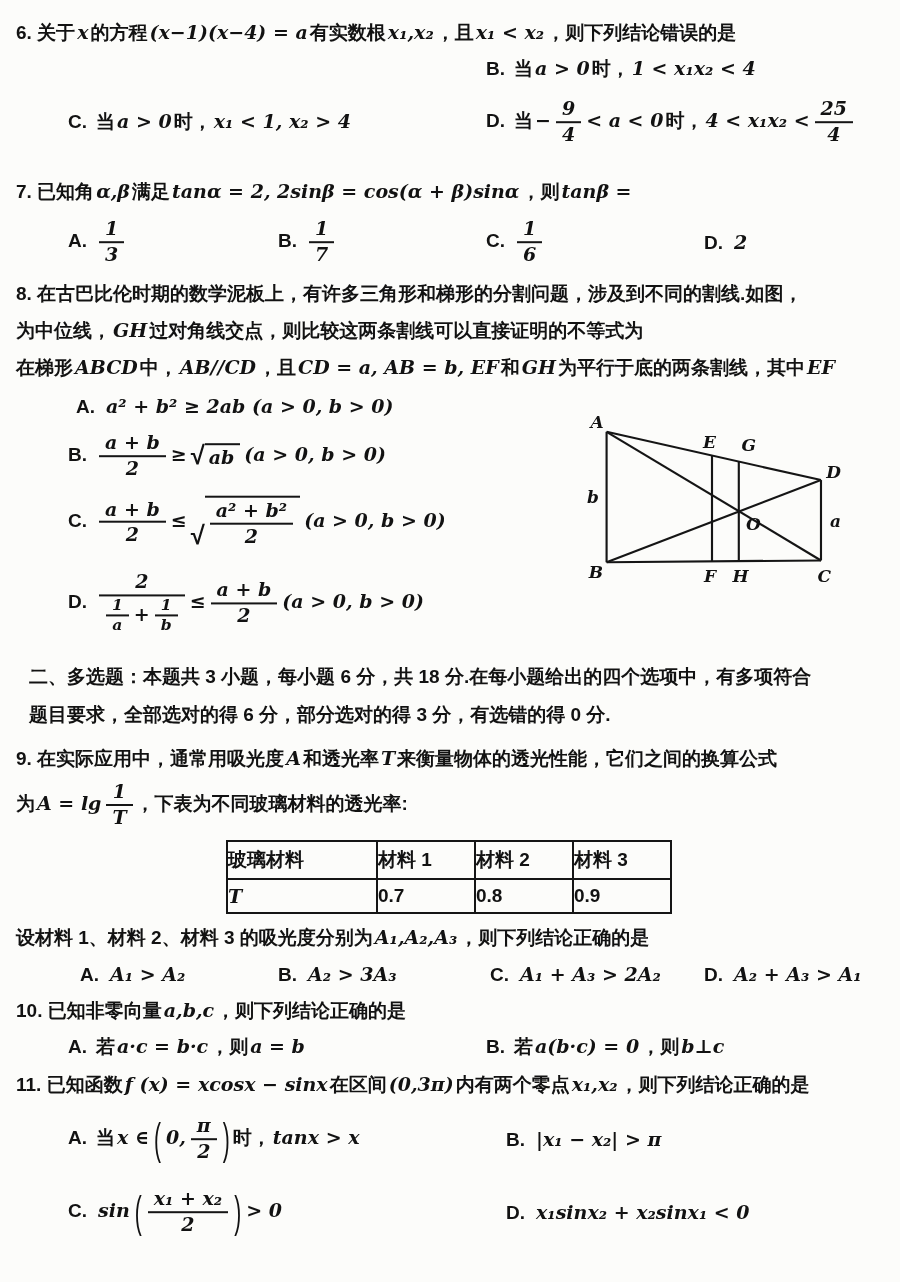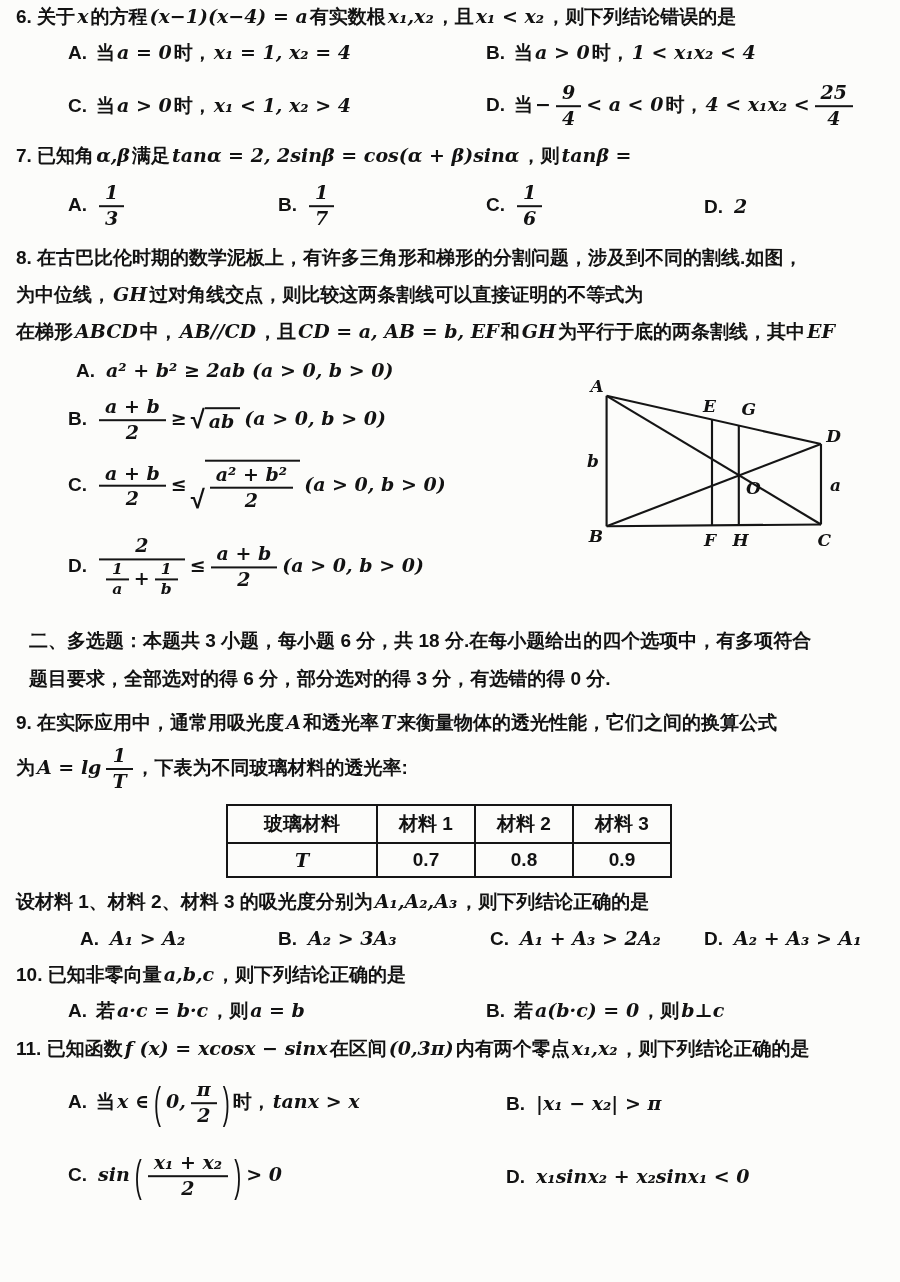--- a/index.html
+++ b/index.html
@@ -2,70 +2,69 @@
 <html><head>
 <meta charset="utf-8">
 <style>
   html,body{margin:0;padding:0;}
   body{
     width:900px;height:1282px;overflow:hidden;
     background:#fcfcfa;color:#121212;
     font-family:"Liberation Sans","DejaVu Sans",sans-serif;
     font-weight:700;font-size:19px;
   }
-  .page{position:relative;width:900px;height:1282px;padding:0 18px 0 16px;box-sizing:border-box;}
+  .page{position:relative;width:900px;height:1282px;padding:16px 18px 0 16px;box-sizing:border-box;}
   .line{position:relative;line-height:32px;margin:0;}
   .cn{font-family:"Liberation Sans","DejaVu Sans",sans-serif;}
   .math{font-family:"DejaVu Serif","Liberation Serif",serif;font-style:italic;font-weight:700;padding:0 2px;}
   .ol{font-family:"Liberation Sans","DejaVu Sans",sans-serif;font-style:normal;margin-right:9px;}
   .frac{display:inline-flex;flex-direction:column;text-align:center;vertical-align:middle;margin:0 3px;line-height:1.25;}
   .fn{display:block;border-bottom:2px solid #151515;padding:0 4px;}
   .fd{display:block;padding:0 4px;}
   .frac .frac{font-size:0.82em;}
   .frac .fn,.frac .fd{line-height:1.2;}
   .sqrt{display:inline-flex;align-items:stretch;vertical-align:middle;margin:0 2px;}
   .rad{font-style:normal;font-weight:700;align-self:flex-end;font-size:1.35em;line-height:1;}
   .rc{border-top:2px solid #151515;padding:1px 4px 0 2px;display:inline-block;}
   .bigp{display:inline-block;transform:scaleY(2.1);transform-origin:center;font-weight:400;font-style:normal;vertical-align:middle;margin:0 3px;font-size:21px;}
   .row{position:relative;}
   .opt{position:absolute;top:50%;transform:translateY(-50%);white-space:nowrap;}
   .sect{line-height:38px;margin-left:13px;}
   table.glass{border-collapse:collapse;margin:10px auto 6px auto;}
   table.glass td,table.glass th{
-    border:2.5px solid #151515;text-align:center;
+    border:2.5px solid #151515;text-align:left;
     font-weight:700;font-size:19px;padding:5px 0;
   }
   table.glass .c0{width:148px;}
   table.glass .cx{width:96px;}
   .figure{position:absolute;top:26px;left:562px;width:268px;}
   .figure text{font-family:"DejaVu Serif","Liberation Serif",serif;font-style:italic;font-weight:700;font-size:19px;fill:#121212;}
   .q8wrap{position:relative;}
 </style>
 </head>
 <body>
 
 <div class="page">
 
   <div class="line"><span class="cn">6. 关于</span><span class="math">x</span><span class="cn">的方程</span><span class="math">(x−1)(x−4) = a</span><span class="cn">有实数根</span><span class="math">x₁,x₂</span><span class="cn">，且</span><span class="math">x₁ &lt; x₂</span><span class="cn">，则下列结论错误的是</span></div>
   <div class="row" style="height:40px">
-    <span class="opt" style="left:52px"><b class="ol">A.</b><span><span class="cn">当</span><span class="math">a = 0</span><span class="cn">时，</span><span class="math">x₁ = 1, x₂ = 4</span></span></span>
     <span class="opt" style="left:470px"><b class="ol">B.</b><span><span class="cn">当</span><span class="math">a &gt; 0</span><span class="cn">时，</span><span class="math">1 &lt; x₁x₂ &lt; 4</span></span></span>
   </div>
   <div class="row" style="height:66px">
     <span class="opt" style="left:52px"><b class="ol">C.</b><span><span class="cn">当</span><span class="math">a &gt; 0</span><span class="cn">时，</span><span class="math">x₁ &lt; 1, x₂ &gt; 4</span></span></span>
     <span class="opt" style="left:470px"><b class="ol">D.</b><span><span class="cn">当</span><span class="math">−</span><span class="frac">
             <span class="fn"><span class="math">9</span></span>
             <span class="fd"><span class="math">4</span></span>
           </span><span class="math">&lt; a &lt; 0</span><span class="cn">时，</span><span class="math">4 &lt; x₁x₂ &lt;</span><span class="frac">
             <span class="fn"><span class="math">25</span></span>
             <span class="fd"><span class="math">4</span></span>
           </span></span></span>
   </div>
 
-  <div class="line" style="margin-top:0"><span class="cn">7. 已知角</span><span class="math">α,β</span><span class="cn">满足</span><span class="math">tanα = 2, 2sinβ = cos(α + β)sinα</span><span class="cn">，则</span><span class="math">tanβ =</span></div>
+  <div class="line" style="margin-top:20px"><span class="cn">7. 已知角</span><span class="math">α,β</span><span class="cn">满足</span><span class="math">tanα = 2, 2sinβ = cos(α + β)sinα</span><span class="cn">，则</span><span class="math">tanβ =</span></div>
   <div class="row" style="height:68px">
     <span class="opt" style="left:52px"><b class="ol">A.</b><span><span class="frac">
             <span class="fn"><span class="math">1</span></span>
             <span class="fd"><span class="math">3</span></span>
           </span></span></span>
     <span class="opt" style="left:262px"><b class="ol">B.</b><span><span class="frac">
             <span class="fn"><span class="math">1</span></span>
             <span class="fd"><span class="math">7</span></span>
           </span></span></span>
     <span class="opt" style="left:470px"><b class="ol">C.</b><span><span class="frac">

